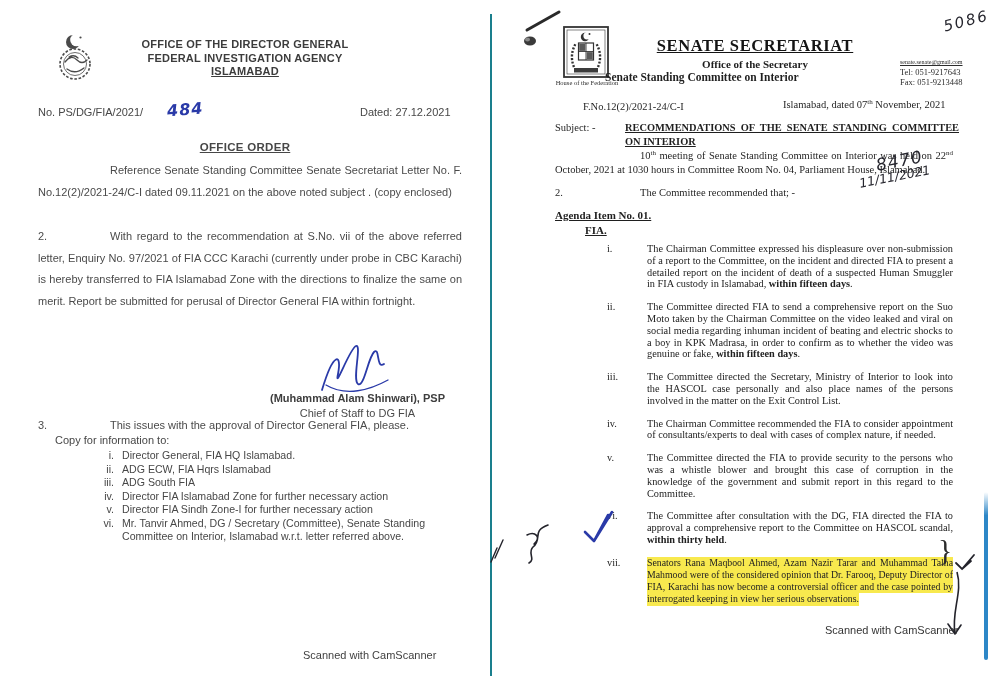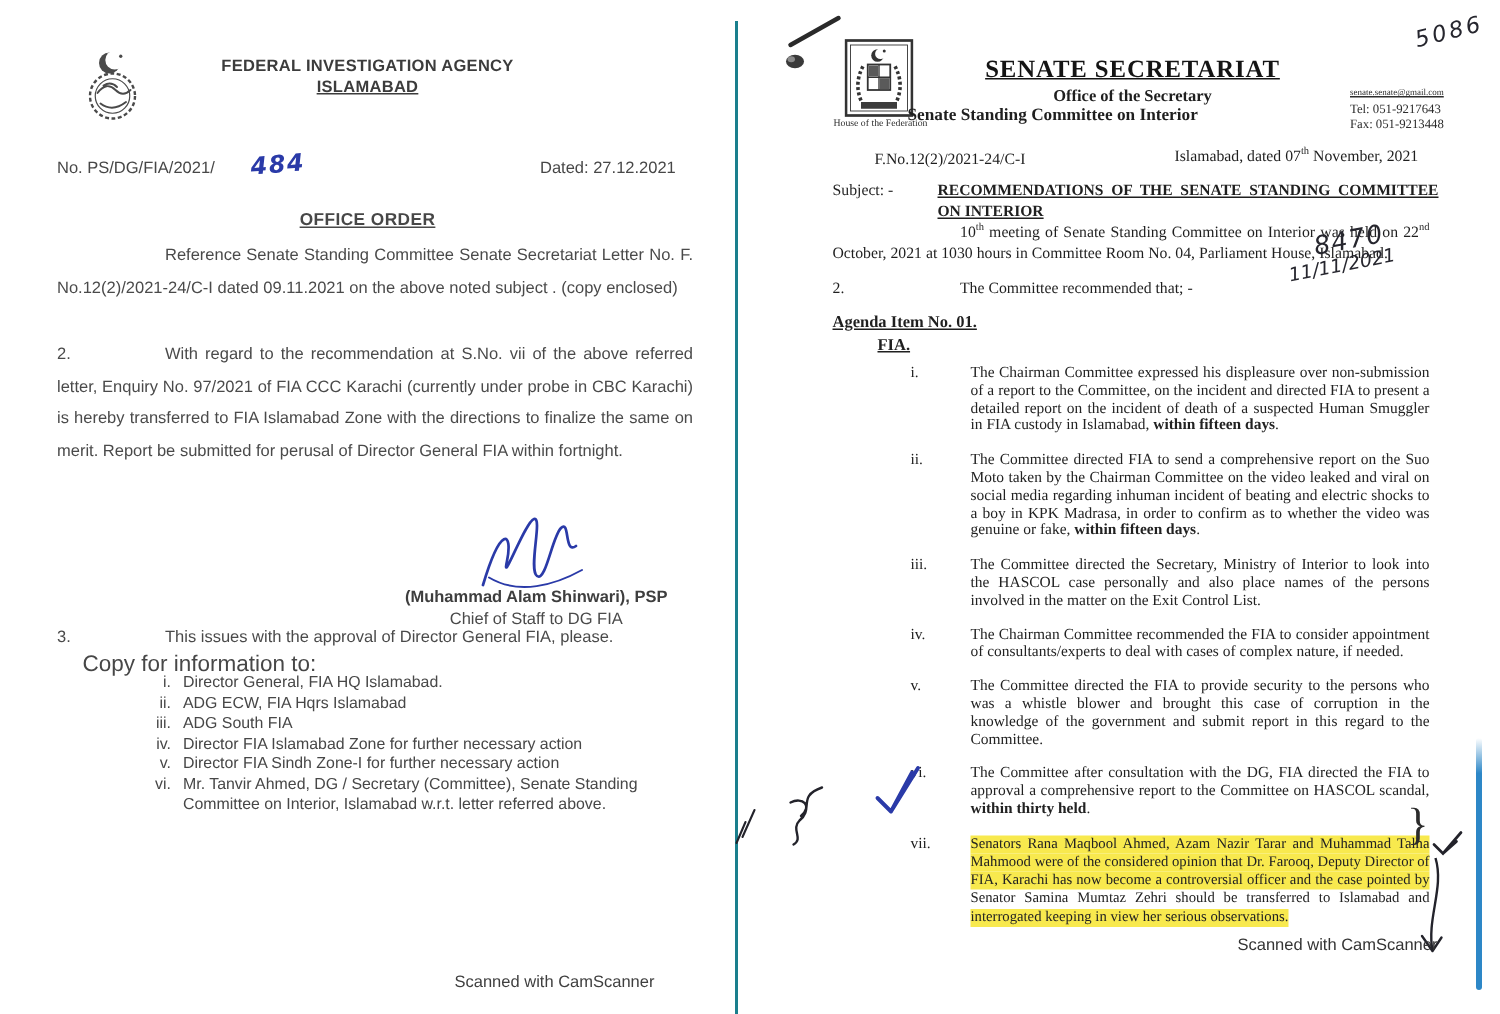--- a/index.html
+++ b/index.html
@@ -9,21 +9,21 @@
   .lp{font-family:"Liberation Sans",sans-serif;color:#474747;}
   .lp .hdr{font-weight:bold;font-size:11px;line-height:13.5px;text-align:center;color:#3c3c3c;letter-spacing:.2px;}
   .lp .u{text-decoration:underline;}
   .lp .ref{font-size:11px;}
   .lp .title{font-weight:bold;font-size:11.5px;letter-spacing:.3px;}
   .lp .para{font-size:11px;line-height:21.5px;text-align:justify;color:#4a4a4a;}
   .lp .numbered{position:relative;text-indent:72px;}
   .lp .pnum{position:absolute;left:0;top:0;text-indent:0;}
   .lp .sig-name{font-weight:bold;font-size:11px;color:#3e3e3e;text-align:center;}
   .lp .sig-title{font-size:11px;color:#4a4a4a;text-align:center;margin-top:2px;}
-  .lp .copy-head{font-size:15px;}
+  .lp .copy-head{font-size:11px;}
   .lp .copy-row{display:grid;grid-template-columns:26px 1fr;column-gap:8px;font-size:10.6px;line-height:13px;margin-bottom:.5px;}
   .lp .copy-num{text-align:right;}
   
   .rp{font-family:"Liberation Serif",serif;color:#1f1f1f;}
   .rp .title{font-weight:bold;font-size:16.5px;letter-spacing:.6px;text-decoration:underline;text-align:center;color:#141414;}
   .rp .sub1{font-weight:bold;font-size:11px;text-align:center;margin-top:2px;}
   .rp .sub2{font-weight:bold;font-size:11.5px;text-align:left;margin-top:1px;}
   .rp .contact{font-size:8.5px;line-height:10px;color:#2c2c2c;}
   .rp .contact .em{font-size:6px;text-decoration:underline;display:block;}
   .rp .caption{font-size:6.5px;text-align:center;color:#2c2c2c;}
@@ -61,20 +61,21 @@
   <svg class="abs" style="left:52px;top:31px;" width="46" height="52" viewBox="0 0 46 52">
     <circle cx="21" cy="11" r="7" fill="#4a4a4a"></circle>
     <circle cx="24.5" cy="9" r="6.3" fill="#ffffff"></circle>
     <circle cx="28.5" cy="6.5" r="1.1" fill="#4a4a4a"></circle>
     <circle cx="23" cy="33" r="15" fill="none" stroke="#4a4a4a" stroke-width="1.6" stroke-dasharray="2.6 1.7"></circle>
     <circle cx="23" cy="33" r="11.5" fill="none" stroke="#4a4a4a" stroke-width="0.8"></circle>
     <path d="M13 31 q6 -8 12 -2 q5 5 10 0 M15 38 q8 6 17 -1 M17 26 q5 -3 9 1" fill="none" stroke="#4a4a4a" stroke-width="1.3" stroke-linecap="round"></path>
   </svg>
 
   <div class="abs hdr" style="left:125px;top:38px;width:240px;">
+    <div>OFFICE OF THE DIRECTOR GENERAL</div>
     <div>FEDERAL INVESTIGATION AGENCY</div>
     <div class="u">ISLAMABAD</div>
   </div>
 
   <div class="abs ref" style="left:38px;top:106px;">No. PS/DG/FIA/2021/</div>
   <div class="abs hand-blue" style="left:167px;top:100px;font-size:16px;font-weight:bold;transform:rotate(-5deg);letter-spacing:1px;">484</div>
   <div class="abs ref" style="left:360px;top:106px;">Dated: 27.12.2021</div>
 
   <div class="abs title" style="left:0;top:141px;width:490px;text-align:center;">
     <span class="u">OFFICE ORDER</span>
@@ -227,21 +228,20 @@
       <span class="num">vi.</span>
       <div class="txt"><span>The Committee after consultation with the DG, FIA directed the FIA to approval a comprehensive report to the Committee on HASCOL scandal, </span><b>within thirty held</b><span>.</span></div>
     </div>
 
     <div class="item vii">
       <span class="num">vii.</span>
       <div class="txt">
         <span class="hl">Senators Rana Maqbool Ahmed, Azam Nazir Tarar and Muhammad Talha</span>
         <span class="hl">Mahmood were of the considered opinion that Dr. Farooq, Deputy Director of</span>
         <span class="hl">FIA, Karachi has now become a controversial officer and the case pointed by</span>
-        <span>Senator Samina Mumtaz Zehri should be transferred to Islamabad and</span>
         <span class="hl last">interrogated keeping in view her serious observations.</span>
       </div>
     </div>
   </div>
 
   <svg class="abs" style="left:86px;top:508px;" width="38" height="40" viewBox="0 0 38 40">
     <path d="M4 24 L13 33 L27 7 M13 33 L31 4" fill="none" stroke="#2a3aa8" stroke-width="2.6" stroke-linecap="round" stroke-linejoin="round"></path>
   </svg>
   <svg class="abs" style="left:26px;top:521px;" width="34" height="44" viewBox="0 0 34 44">
     <path d="M27 4 C10 10 22 18 12 26 C6 32 15 38 8 42 M6 14 C14 10 21 16 13 23" fill="none" stroke="#23232b" stroke-width="1.6" stroke-linecap="round"></path>

